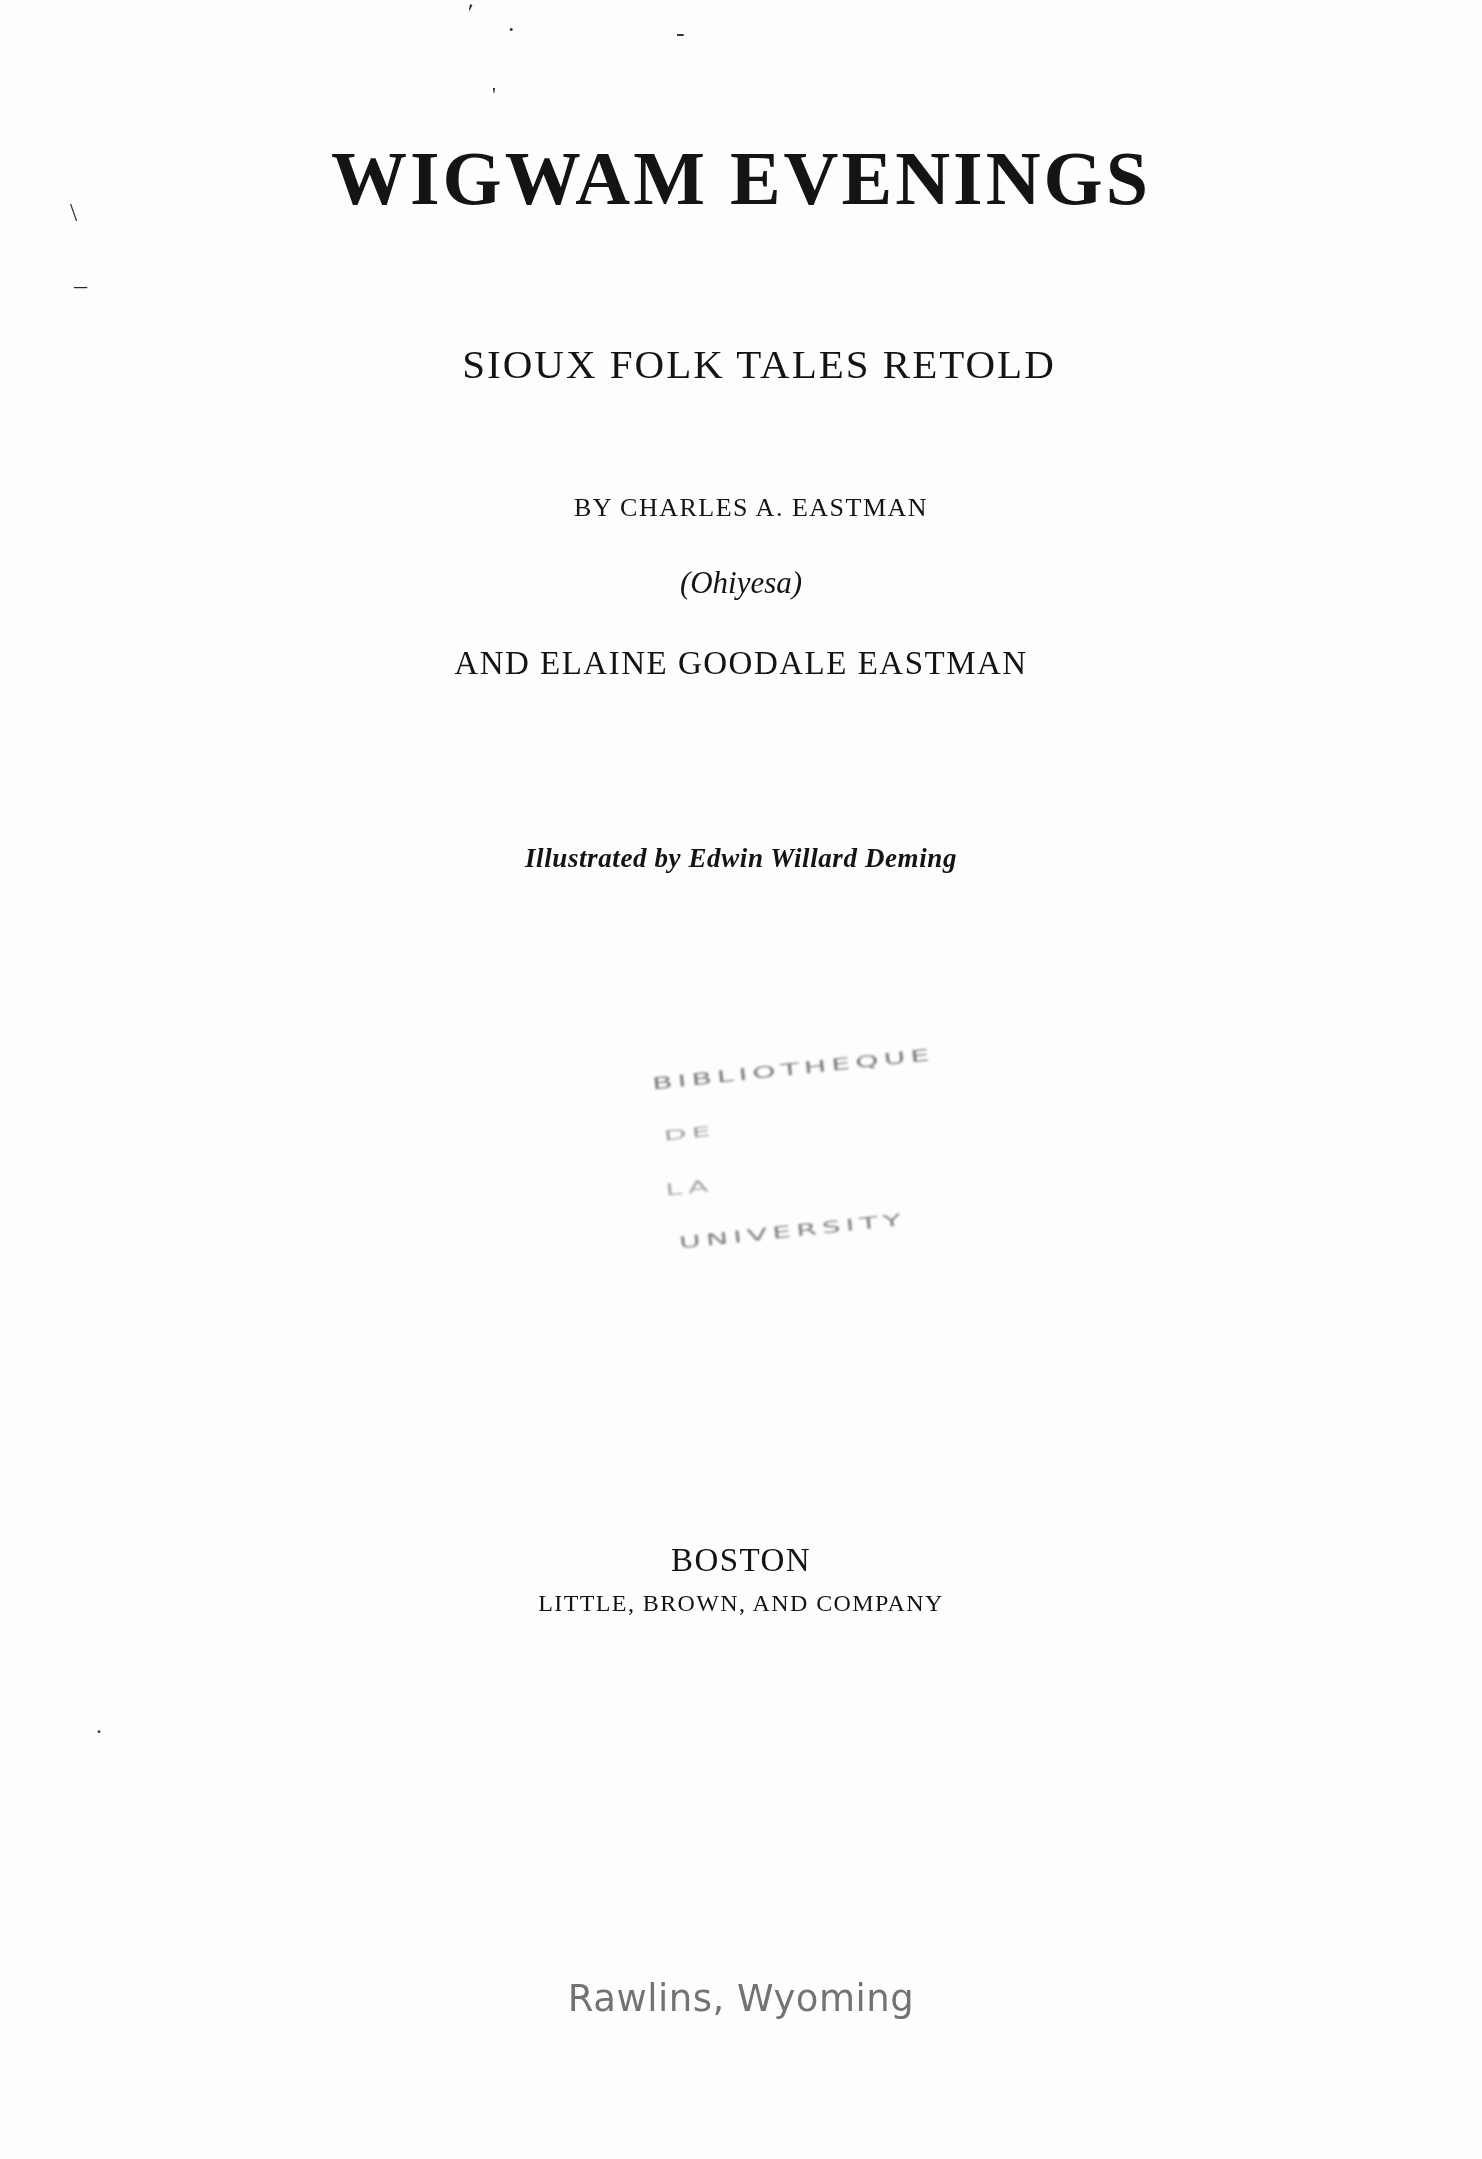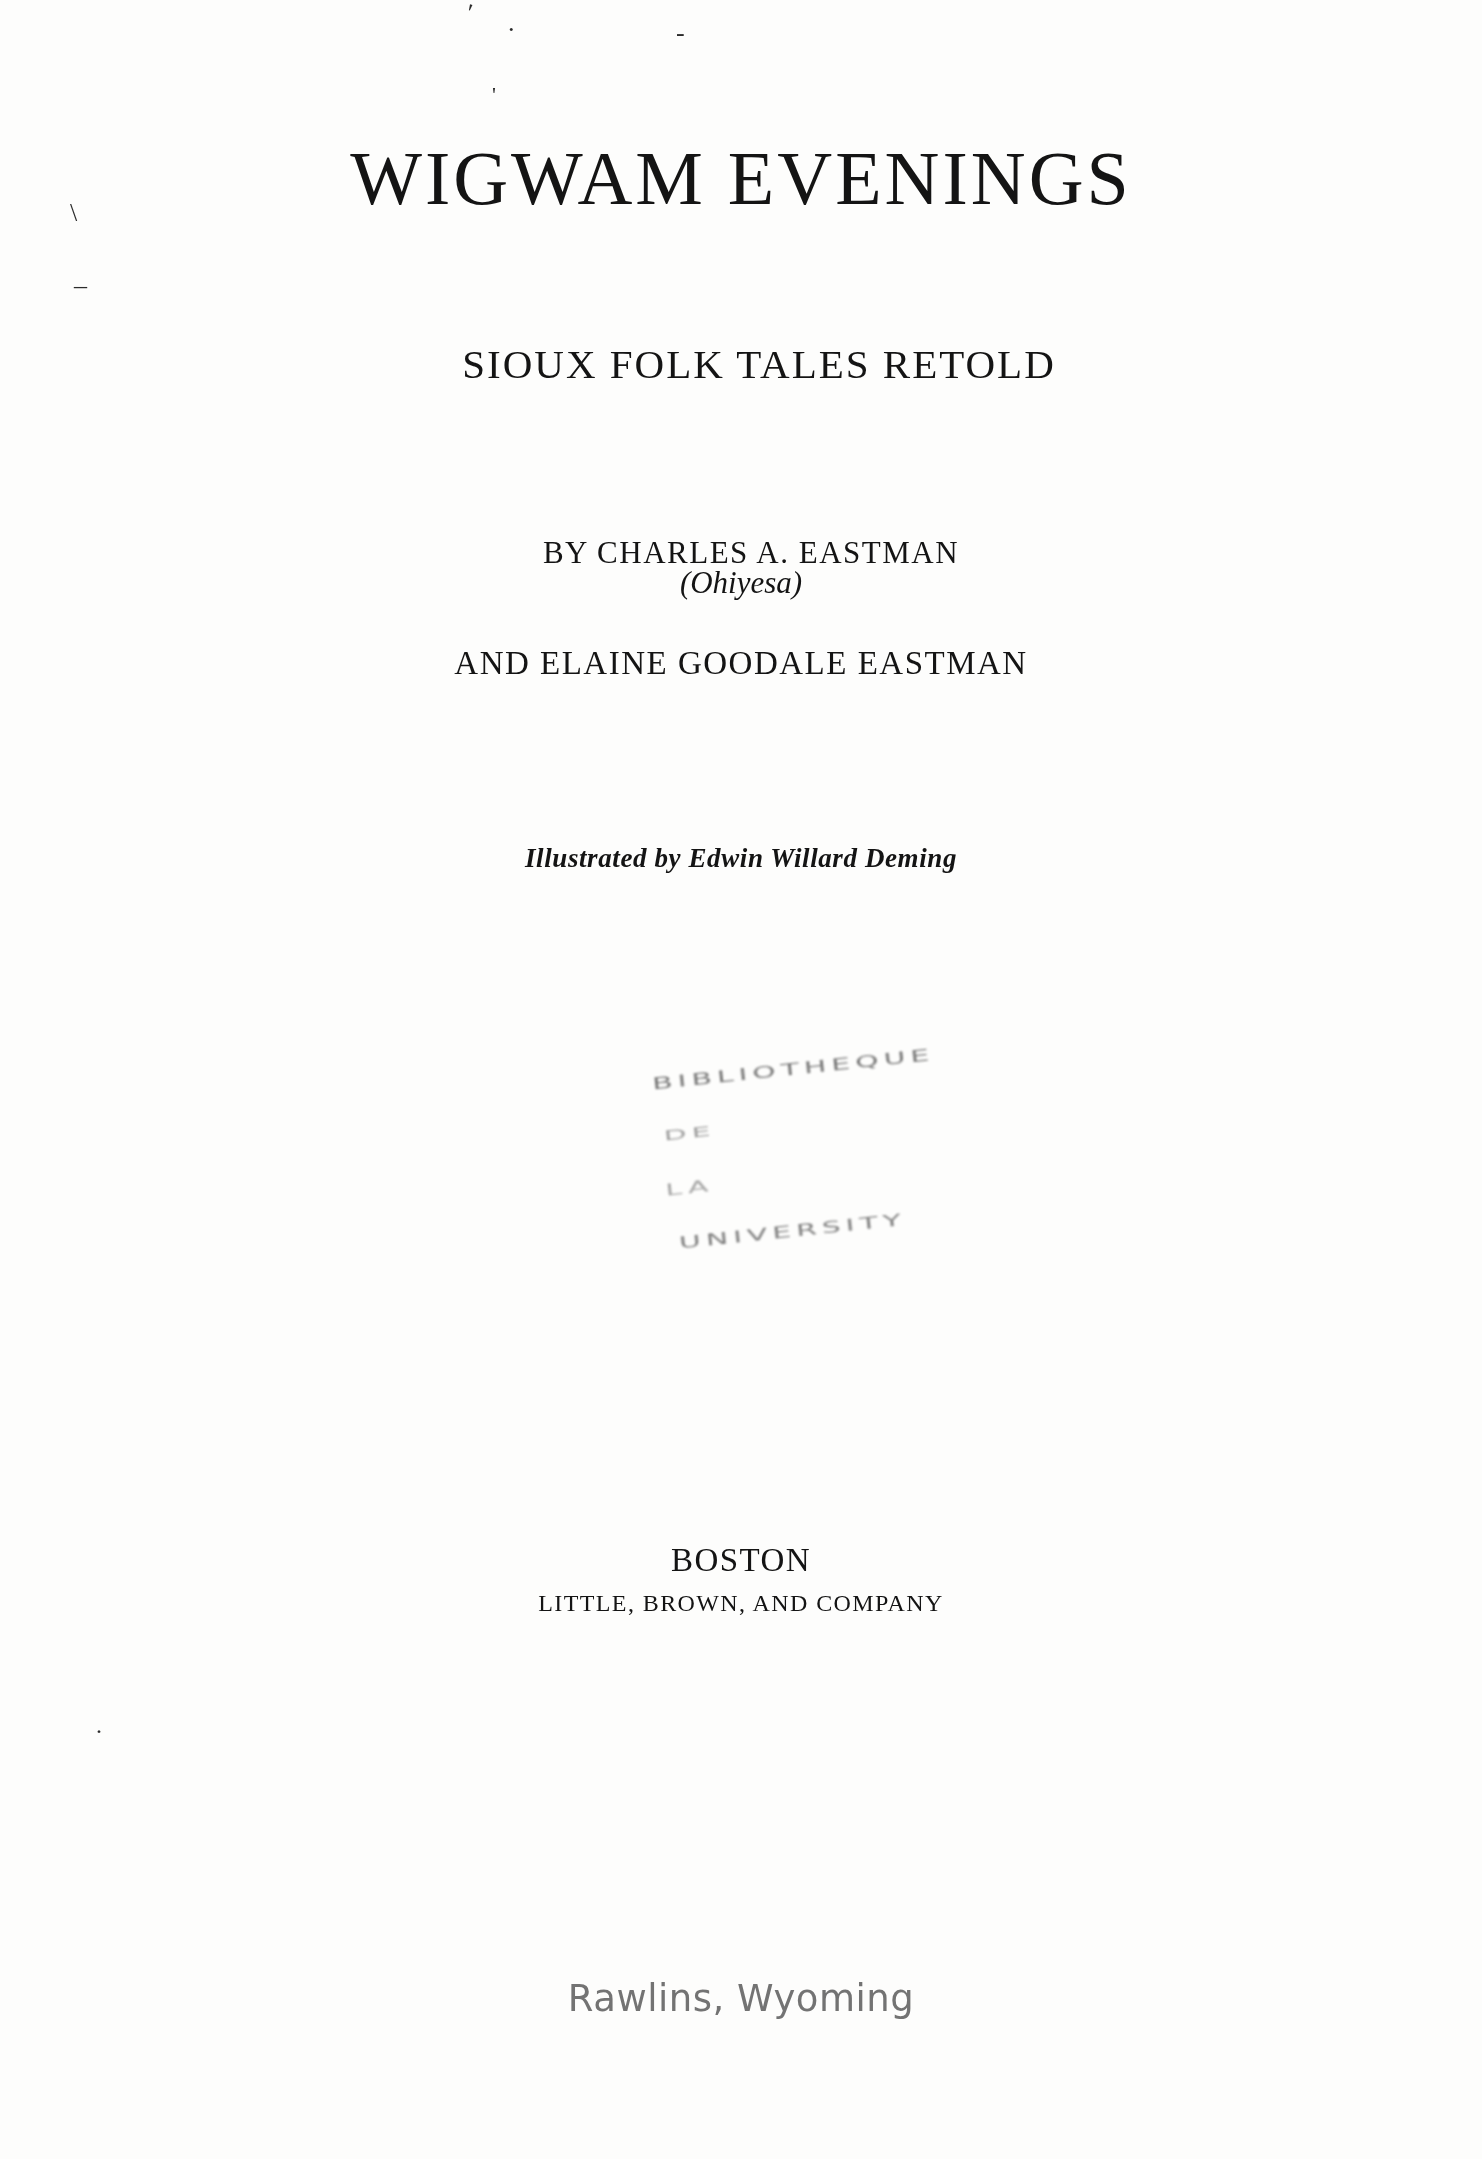--- a/index.html
+++ b/index.html
@@ -34,34 +34,34 @@
     position: absolute;
     left: 0;
     right: 0;
     text-align: center;
   }
 
   #main-title {
     top: 135px;
     font-size: 76px;
     letter-spacing: 3px;
-    font-weight: 400;
+    font-weight: 700;
     white-space: nowrap;
   }
 
   #subtitle {
     top: 340px;
     font-size: 41px;
     letter-spacing: 2px;
     padding-left: 36px;
   }
 
   #author-line {
-    top: 535px;
-    font-size: 31px;
+    top: 493px;
+    font-size: 26px;
     letter-spacing: 1.5px;
     margin-left: 20px;
   }
 
   #author-alias {
     top: 565px;
     font-size: 31px;
     font-style: italic;
   }
 

